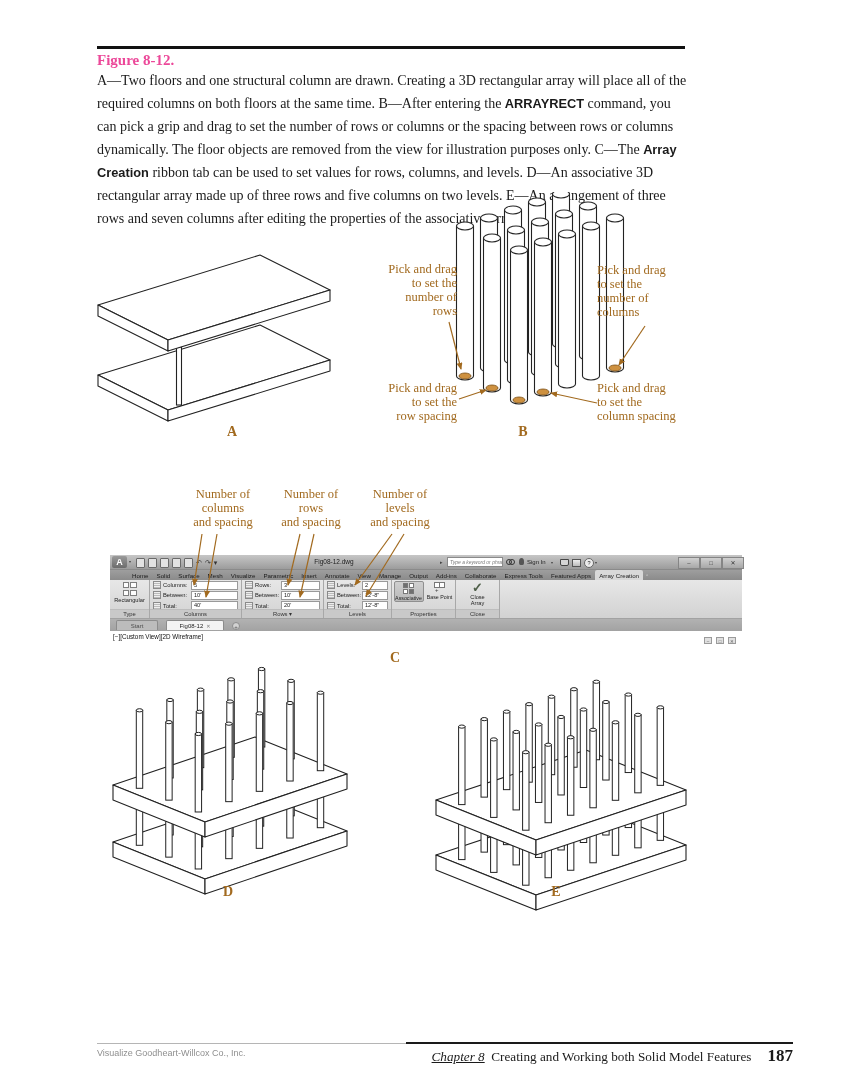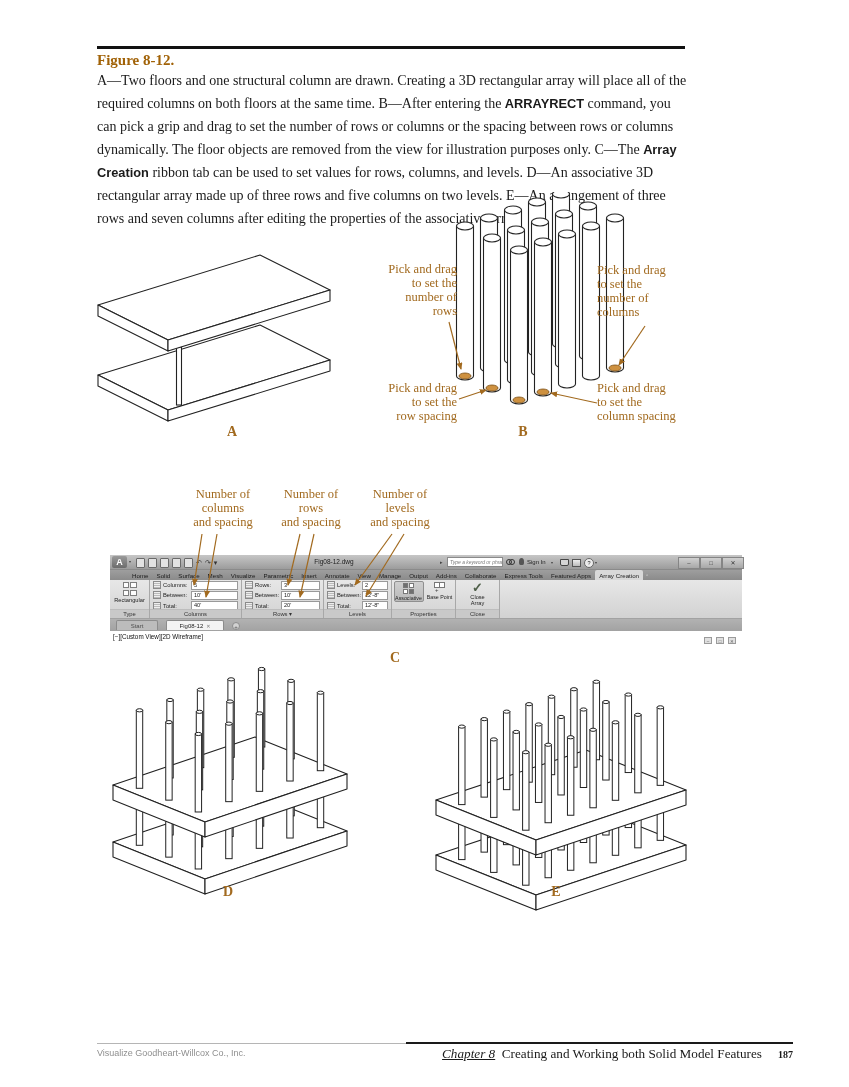--- a/index.html
+++ b/index.html
@@ -1,35 +1,35 @@
 <!DOCTYPE html>
 <html><head>
 <meta charset="utf-8">
 <style>
   html,body{margin:0;padding:0;background:#fff;}
   .page{position:relative;width:849px;height:1087px;background:#fff;overflow:hidden;
         font-family:"Liberation Serif",serif;color:#1a1a1a;}
   .abs{position:absolute;}
   
   .toprule{left:97px;top:46px;width:588px;height:3px;background:#111;}
-  .fig-heading{left:97px;top:52px;font-size:15px;font-weight:bold;color:#a16207;}
+  .fig-heading{left:97px;top:52px;font-size:15px;font-weight:bold;color:#ec4899;}
   .caption{left:97px;top:69px;width:591px;font-size:14px;line-height:23px;}
   .cmd{font-family:"Liberation Sans",sans-serif;font-weight:bold;font-size:12.8px;}
   .ann{color:#a26a1f;font-size:12.5px;line-height:14px;white-space:pre-line;z-index:6;}
   .ann.r{text-align:right;} .ann.c{text-align:center;} .ann.l{text-align:left;}
   .figlabel{color:#a26a1f;font-size:14px;font-weight:bold;width:22px;text-align:center;z-index:6;}
   svg.fig{position:absolute;}
   #arrows{left:0;top:0;z-index:5;pointer-events:none;}
   
   .foot-rule-light{left:97px;top:1043px;width:309px;height:1px;background:#b5b5b5;}
   .foot-rule-dark{left:406px;top:1042px;width:387px;height:2px;background:#1a1a1a;}
   .foot-copy{left:97px;top:1048px;font-family:"Liberation Sans",sans-serif;font-size:9px;color:#8f8f8f;}
   .foot-right{right:56px;top:1046px;font-size:13.2px;white-space:nowrap;}
   .foot-right .ital{font-style:italic;text-decoration:underline;}
-  .foot-right .pgnum{font-weight:bold;margin-left:16px;font-size:10px;}
+  .foot-right .pgnum{font-weight:bold;margin-left:16px;font-size:17px;}
   
   .ribbon{left:110px;top:555px;width:632px;height:94px;font-family:"Liberation Sans",sans-serif;}
   .rb-title{position:absolute;left:0;top:0;width:632px;height:14px;
             background:linear-gradient(#c6c6c6,#9c9c9c);border-bottom:1px solid #8a8a8a;}
   .logo{position:absolute;left:2px;top:1px;width:15px;height:12px;border-radius:2px;
         background:linear-gradient(#9a9a9a,#6c6c6c);color:#fff;font-weight:bold;font-size:9px;
         text-align:center;line-height:12px;}
   .logo-dd{position:absolute;left:19px;top:4px;font-size:4px;color:#444;}
   .qat{position:absolute;left:26px;top:3px;display:flex;gap:3px;align-items:center;}
   .qat-ic{width:7px;height:8px;background:#e2e2e2;border:1px solid #6a6a6a;border-radius:1px;}

